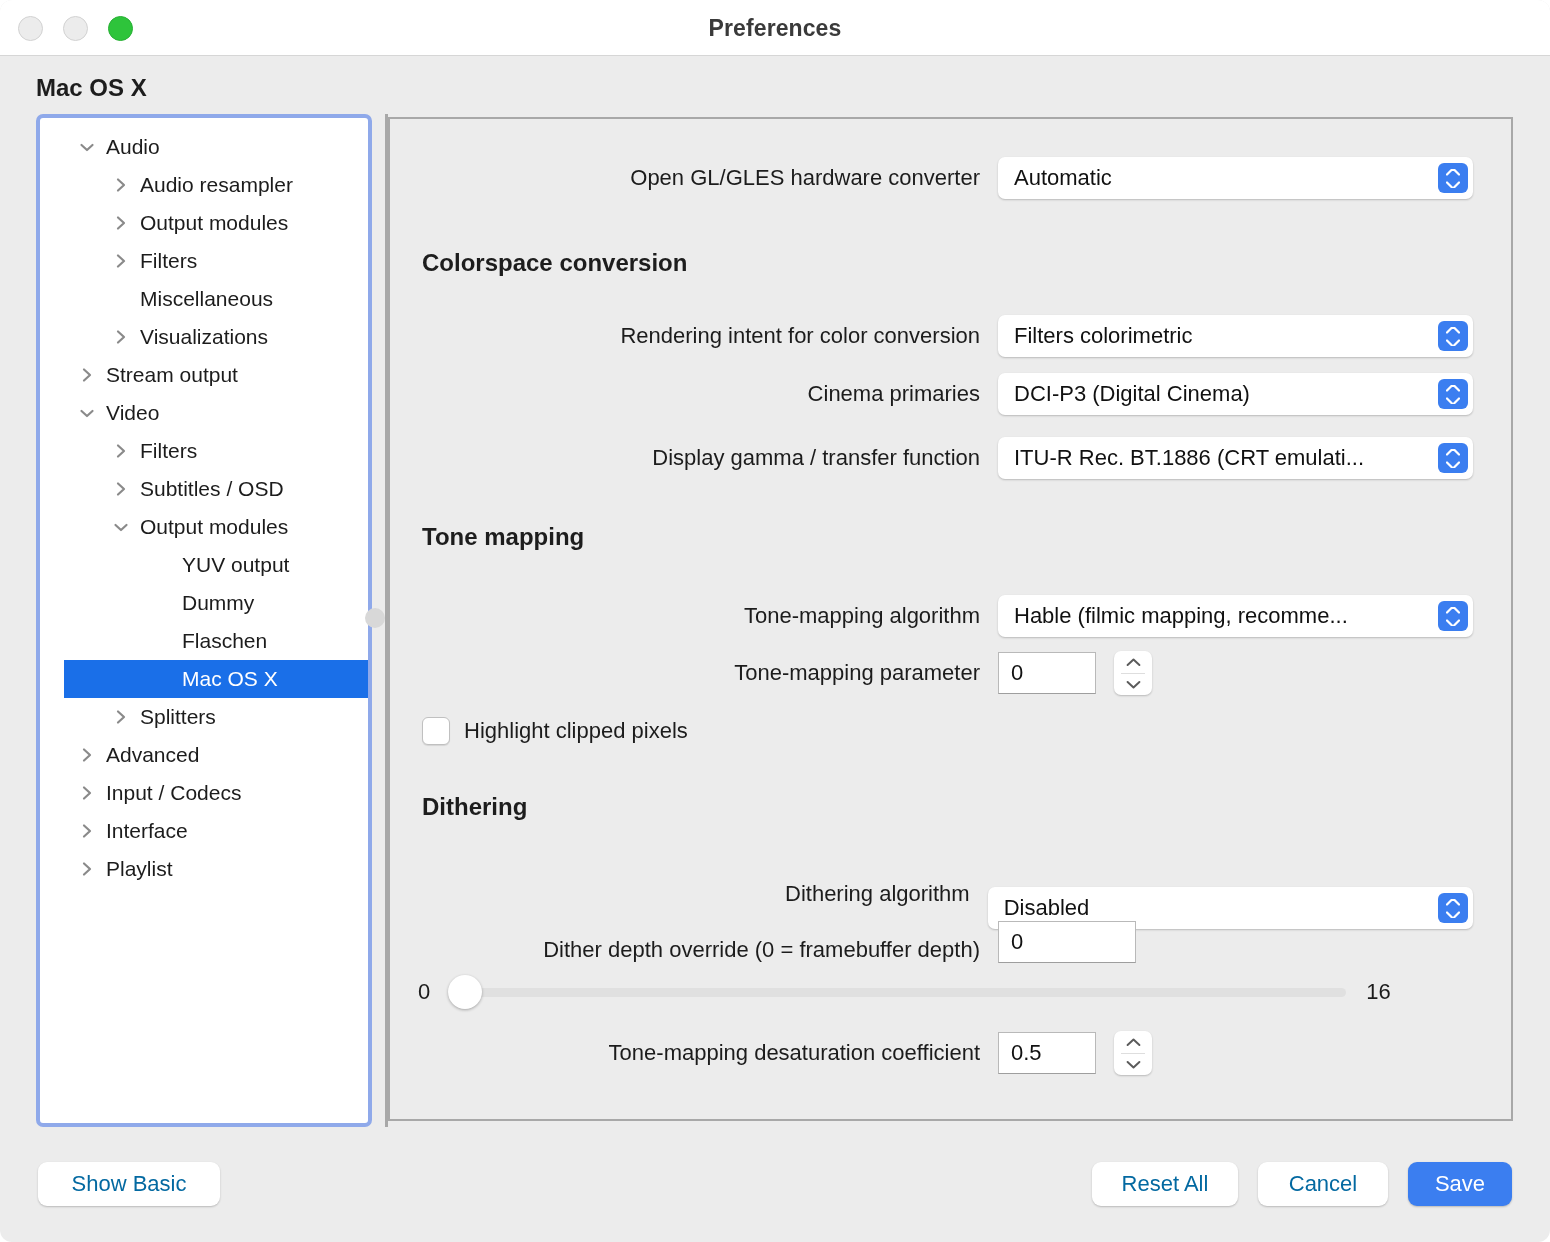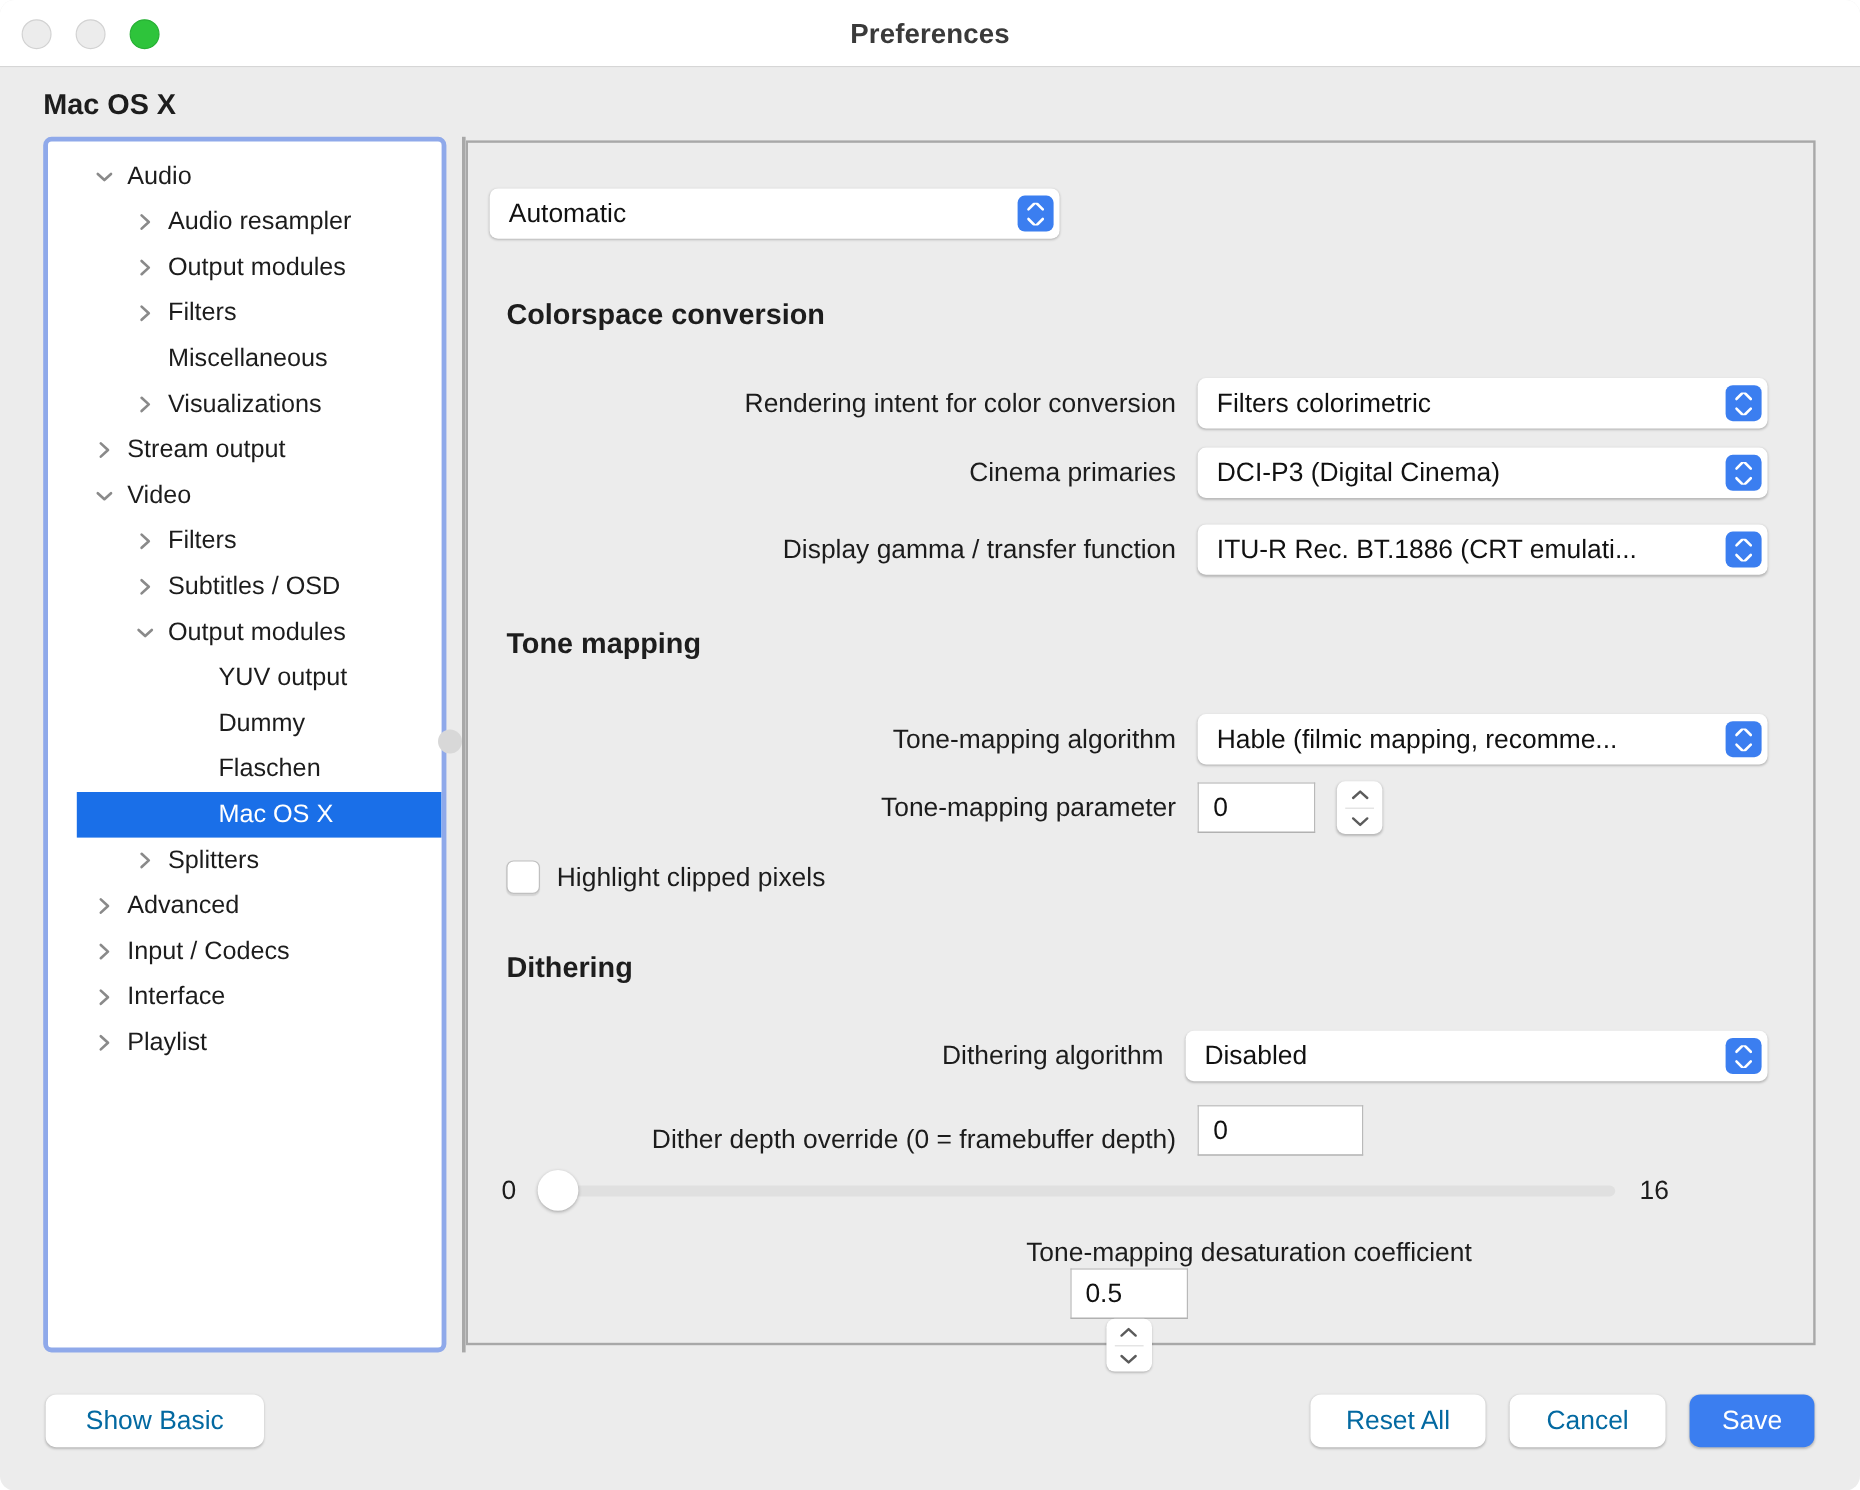--- a/index.html
+++ b/index.html
@@ -389,20 +389,21 @@
         </div>
       </div>
   </div>
   <div class="splitter-dot"></div>
   <div class="splitter-line"></div>
 
   <div class="panel">
     <div class="panel-inner">
 
       <div class="row" style="left:0; top:38px; width:1083px; justify-content:flex-start;">
+        <div class="row-label" style="width:590px;">Open GL/GLES hardware converter</div>
         <div class="popup" style="margin-left:18px; width:475px;">
           <div class="popup-text">Automatic</div>
           <div class="popup-arrows">
             <svg width="14" height="8" viewBox="0 0 14 8">
                 <path d="M1 7 L7 1 L13 7" fill="none" stroke="#ffffff" stroke-width="2.2" stroke-linecap="round" stroke-linejoin="round" transform="translate(0,-1.5)"></path>
               </svg>
             <svg width="14" height="8" viewBox="0 0 14 8">
                 <path d="M1 1 L7 7 L13 1" fill="none" stroke="#ffffff" stroke-width="2.2" stroke-linecap="round" stroke-linejoin="round" transform="translate(0,1.5)"></path>
               </svg>
           </div>
@@ -493,21 +494,21 @@
 
       <div class="checkbox-row" style="left:32px; top:598px;">
         <div class="checkbox"></div>
         <div class="checkbox-label">Highlight clipped pixels</div>
       </div>
 
       <div class="section-head" style="top:674px;">Dithering</div>
 
       <div class="row" style="left:0; top:740px; width:1083px;">
         <div class="row-label" style="width:590px;">Dithering algorithm</div>
-        <div class="popup" style="margin-left:18px; width:494px;">
+        <div class="popup" style="margin-left:18px; width:494px;margin-top:28px;">
           <div class="popup-text">Disabled</div>
           <div class="popup-arrows">
             <svg width="14" height="8" viewBox="0 0 14 8">
                 <path d="M1 7 L7 1 L13 7" fill="none" stroke="#ffffff" stroke-width="2.2" stroke-linecap="round" stroke-linejoin="round" transform="translate(0,-1.5)"></path>
               </svg>
             <svg width="14" height="8" viewBox="0 0 14 8">
                 <path d="M1 1 L7 7 L13 1" fill="none" stroke="#ffffff" stroke-width="2.2" stroke-linecap="round" stroke-linejoin="round" transform="translate(0,1.5)"></path>
               </svg>
           </div>
         </div>
@@ -520,21 +521,21 @@
 
       <div class="slider-row" style="left:28px; top:858px; width:1020px;">
         <div class="slider-min">0</div>
         <div class="slider-track-wrap" style="width:898px; margin-left:18px;">
           <div class="slider-track"></div>
           <div class="slider-thumb" id="slider-thumb" style="left: 0px;"></div>
         </div>
         <div class="slider-max" style="margin-left:20px;">16</div>
       </div>
 
-      <div class="row" style="left:0; top:912px; width:1083px;flex-direction:column;">
+      <div class="row" style="left:0; top:912px; width:1083px;">
         <div class="row-label" style="width:590px;">Tone-mapping desaturation coefficient</div>
         <div class="field" style="margin-left:18px; width:98px;">0.5</div>
         <div class="stepper" style="margin-left:18px;">
           <div class="half">
             <svg width="15" height="9" viewBox="0 0 15 9">
                 <path d="M1.6 7 L7.5 1.6 L13.4 7" fill="none" stroke="#5b5b5b" stroke-width="2" stroke-linecap="round" stroke-linejoin="round"></path>
               </svg>
           </div>
           <div class="sdiv"></div>
           <div class="half">

